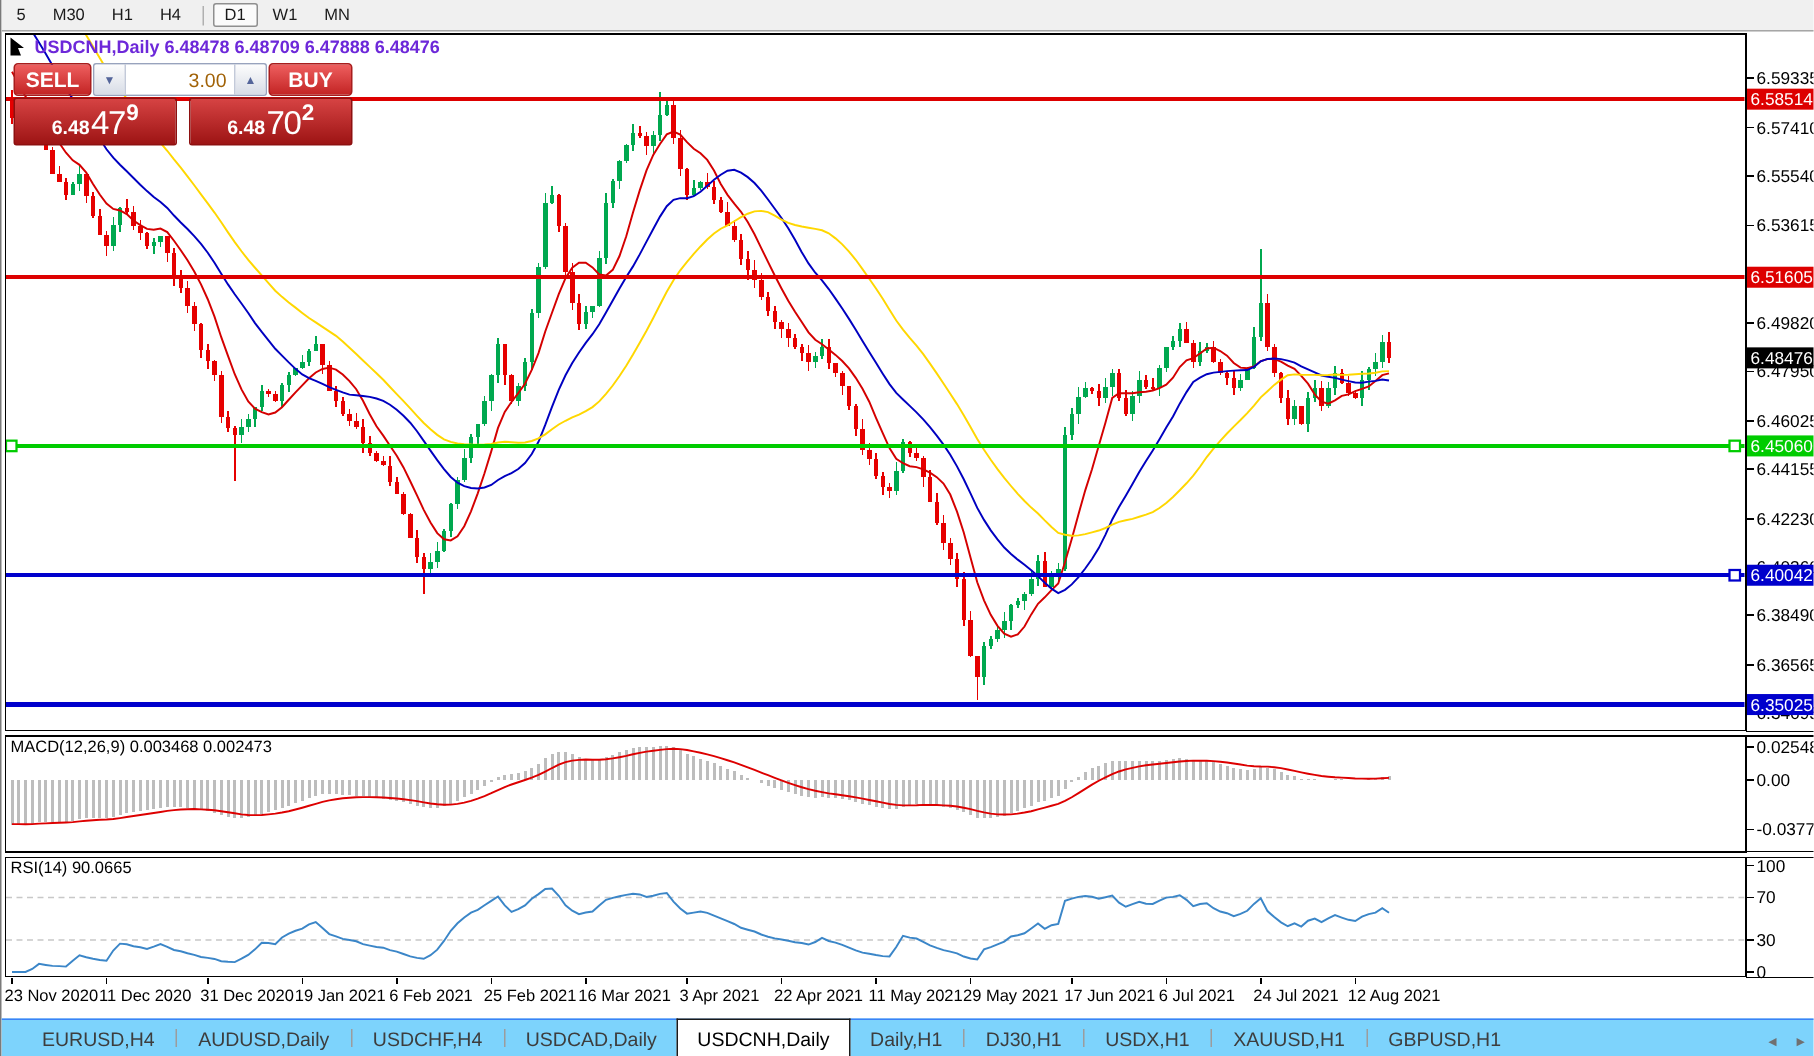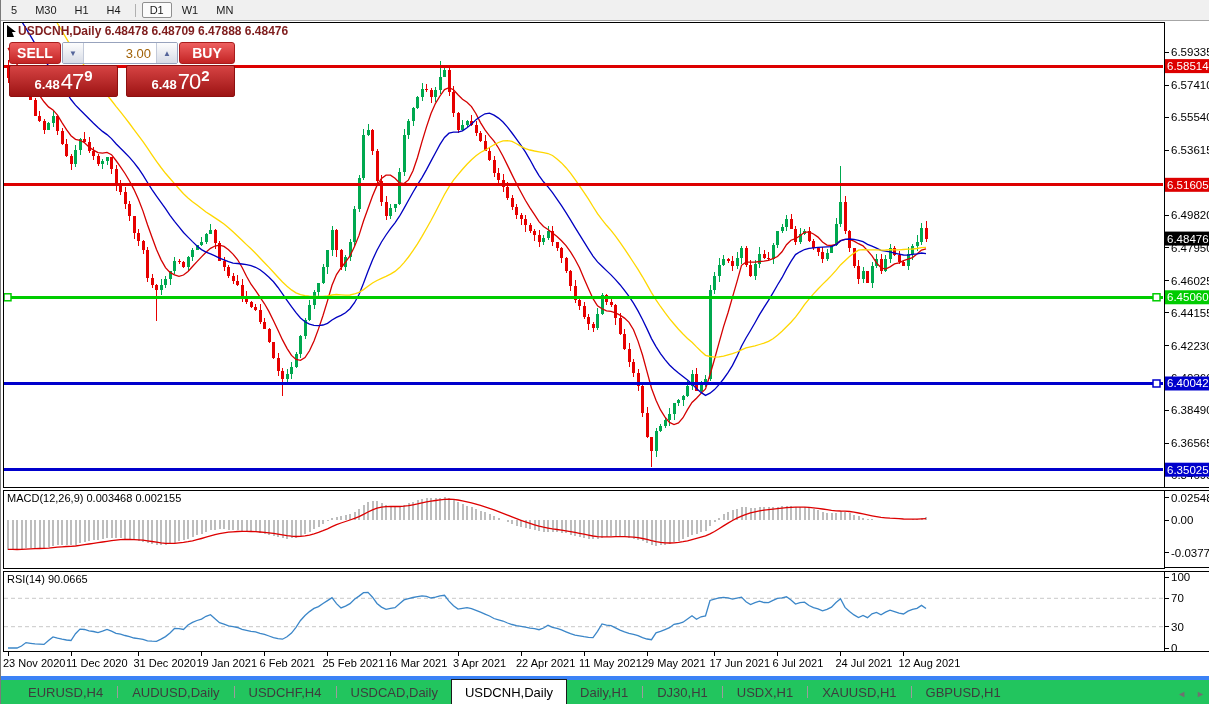--- a/index.html
+++ b/index.html
@@ -8,21 +8,21 @@
   
   .toolbar{position:absolute;top:0;left:0;right:0;height:20px;background:#f0f0f0;
            border-bottom:1px solid #a6a6a6;display:flex;align-items:center;z-index:4;padding-left:1px;}
   .tf{font-size:11px;color:#1a1a1a;padding:2px 8px;margin:0 1px;cursor:default;}
   .tf.active{background:#fbfbfb;border:1px solid #8f8f8f;border-radius:2px;padding:1px 7px;}
   .tfdiv{width:1px;height:13px;background:#b0b0b0;margin:0 5px;}
   
   #plot{position:absolute;top:0;left:0;z-index:1;}
   
   .chart-title{position:absolute;left:5px;top:24px;z-index:2;display:flex;align-items:center;
-               font-size:12px;font-weight:700;color:#7f1d1d;}
+               gap:5px;font-size:12px;font-weight:700;color:#6d28d9;}
   
   .trade-panel{position:absolute;left:8px;top:42px;width:226px;z-index:2;}
   .tp-row1{display:flex;height:22px;gap:1px;}
   .btn-trade{width:50px;background:linear-gradient(#ee5f5f,#c32424);color:#fff;font-weight:700;
              font-size:14px;border:1px solid #a81d1d;border-radius:3px;display:flex;
              align-items:center;justify-content:center;cursor:pointer;}
   .vol-wrap{display:flex;flex:1;border:1px solid #98a3bd;background:#fff;border-radius:2px;overflow:hidden;}
   .spin{width:20px;background:linear-gradient(#fdfdfd,#d7dce6);display:flex;align-items:center;
         justify-content:center;font-size:8px;color:#54659a;cursor:pointer;}
   .spin.dn{border-right:1px solid #c3cad9;}
@@ -31,22 +31,22 @@
              text-align:right;padding:0 5px 0 0;color:#a16207;min-width:0;background:#fff;}
   .tp-row2{display:flex;gap:8px;height:32px;margin-top:1px;}
   .quote{flex:1;background:linear-gradient(#d64343,#9d1414);border:1px solid #8d1010;border-radius:2px;
          color:#fff;display:flex;justify-content:center;cursor:pointer;padding:0 2px;}
   .quote .pre{font-size:13px;font-weight:700;align-self:flex-end;margin:0 1px 4px 0;}
   .quote .big{font-size:22px;line-height:31px;font-weight:400;letter-spacing:-1px;}
   .quote .sup{font-size:15px;font-weight:700;align-self:flex-start;margin:1px 0 0 1px;}
   
   .pane-title{position:absolute;left:6px;z-index:2;font-size:11px;color:#000;}
   
-  .tabbar{position:absolute;left:0;right:0;bottom:0;height:24px;background:#22c55e;z-index:4;
-          border-top:4px solid #3b82f6;display:flex;align-items:stretch;padding-left:14px;}
+  .tabbar{position:absolute;left:0;right:0;bottom:0;height:24px;background:#7dd3fc;z-index:4;
+          border-top:1px solid #3b82f6;display:flex;align-items:stretch;padding-left:14px;}
   .tab{font-size:13px;color:#3d3d3d;padding:0 13px;display:flex;align-items:center;cursor:pointer;white-space:nowrap;}
   .tab.active{background:#fff;border:1px solid #1a1a1a;border-bottom:none;color:#000;margin-top:-1px;z-index:2;text-align:center;}
   .tabsep{width:1px;background:#9c9c9c;margin:6px 1px;}
   .tab-scroll{position:absolute;right:5px;bottom:5px;z-index:5;color:#707070;font-size:9px;
               display:flex;gap:10px;cursor:pointer;}
 </style>
 </head>
 <body>
 
 <div class="app">
@@ -839,21 +839,21 @@
           <span class="sup">9</span>
       </div>
       <div class="quote">
         <span class="pre">6.48</span>
           <span class="big">70</span>
           <span class="sup">2</span>
       </div>
     </div>
   </div>
 
-  <div class="pane-title" style="top:492px">MACD(12,26,9) 0.003468 0.002155</div>
+  <div class="pane-title" style="top:492px">MACD(12,26,9) 0.003468 0.002473</div>
   <div class="pane-title" style="top:573px">RSI(14) 90.0665</div>
 
   <div class="tabbar" id="tabbar">
       <div class="tab">EURUSD,H4</div>
       <span class="tabsep"></span>
       <div class="tab">AUDUSD,Daily</div>
       <span class="tabsep"></span>
       <div class="tab">USDCHF,H4</div>
       <span class="tabsep"></span>
       <div class="tab">USDCAD,Daily</div>

